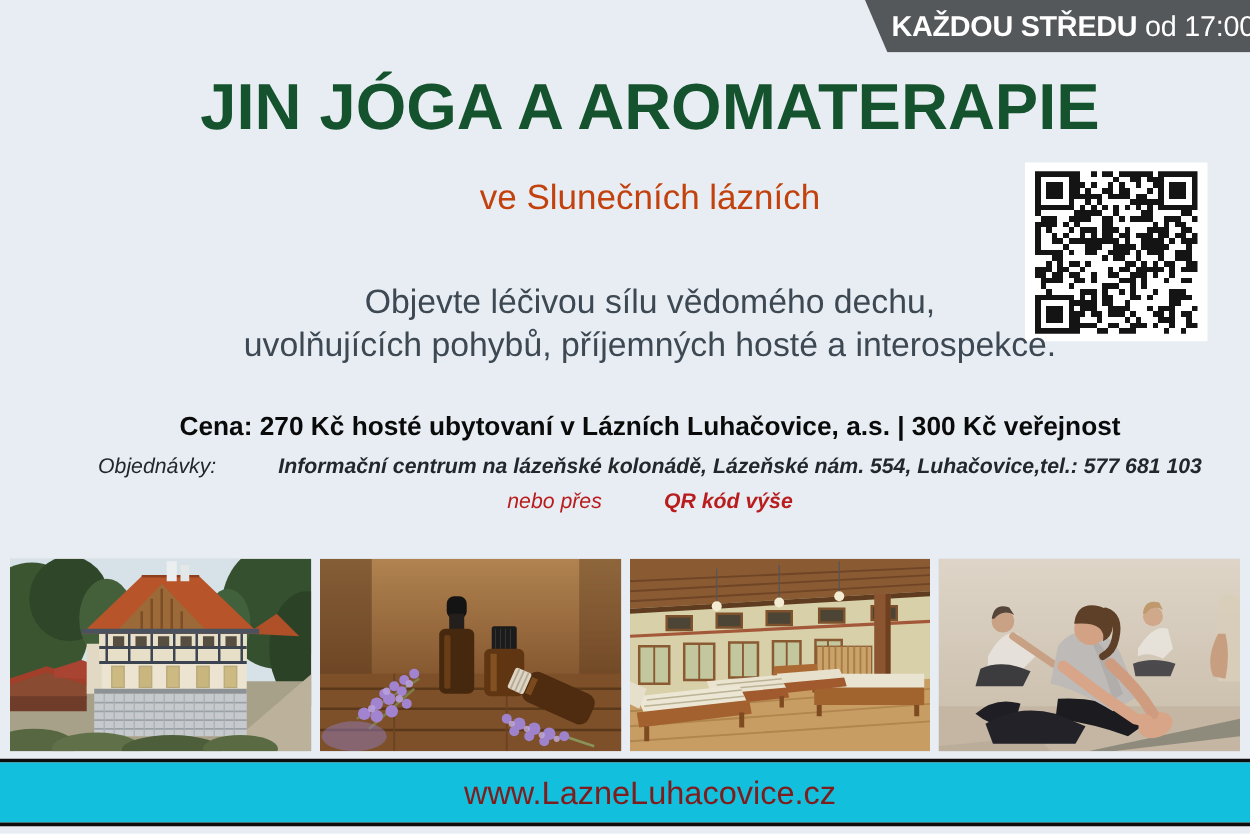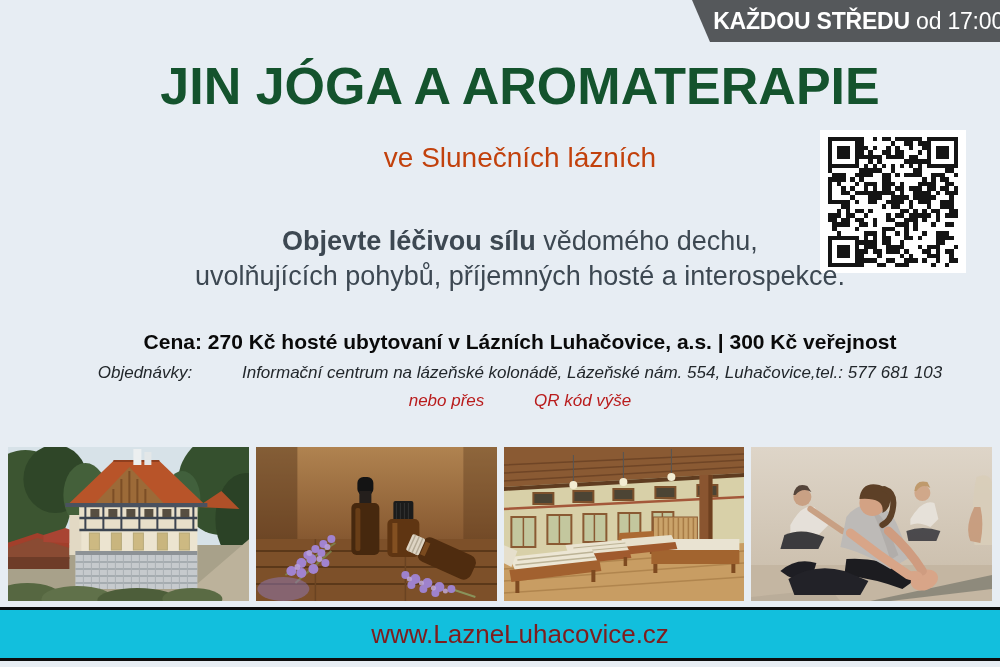--- a/index.html
+++ b/index.html
@@ -34,31 +34,31 @@
     position:absolute; left:820px; top:130px; width:146px; height:143px;
     background:#ffffff; display:flex; align-items:center; justify-content:center;
   }
   .qr-box svg { width:130px; height:130px; shape-rendering:crispEdges; }
 
   .intro {
     position:absolute; top:224px; left:0; width:100%;
     text-align:center; font-size:27px; line-height:35px;
     color:var(--intro_text,#3d4852);
   }
-  .intro .b { font-weight:bold; }
+  .intro .b { font-weight:normal; }
 
   .price {
     position:absolute; top:330px; left:0; width:100%;
     text-align:center; font-size:21px; font-weight:bold; color:#0a0a0a;
   }
   .orders {
     position:absolute; top:363px; left:0; width:100%;
     text-align:center; font-size:17px; font-style:italic; color:#22272b;
   }
-  .orders .b, .alt-order .b { font-weight:normal;margin-left:45px; }
+  .orders .b, .alt-order .b { font-weight:bold;margin-left:45px; }
   .alt-order {
     position:absolute; top:391px; left:0; width:100%;
     text-align:center; font-size:17px; font-style:italic; color:#b91c1c;
   }
 
   .photos {
     position:absolute; top:447px; left:8px; width:984px; height:154px;
     display:flex; gap:7px;
   }
   .photo { flex:1 1 0; overflow:hidden; background:#ccc; }

